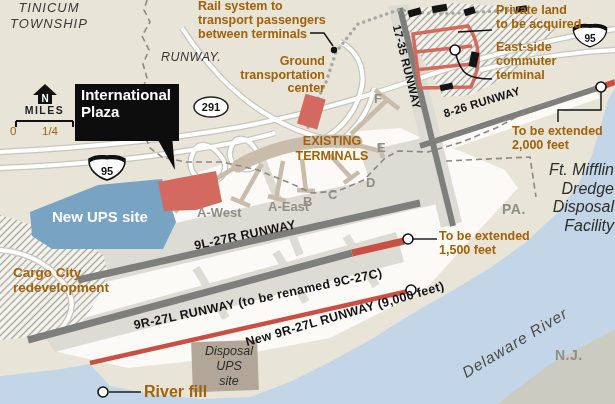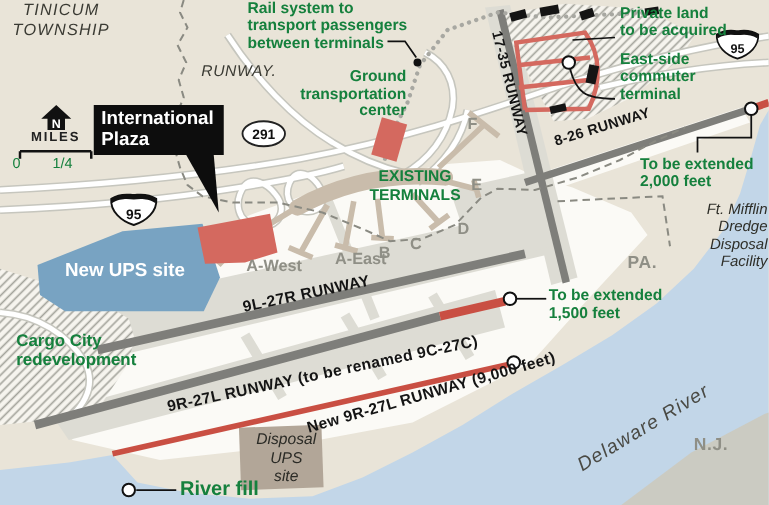--- a/index.html
+++ b/index.html
@@ -1,44 +1,44 @@
 <!DOCTYPE html>
 <html><head>
 <meta charset="utf-8">
 <style>
   * { margin:0; padding:0; box-sizing:border-box; }
   html,body { width:615px; height:404px; }
   body { position:relative; overflow:hidden; background:#e9e4d8;
          font-family:"Liberation Sans", sans-serif; }
   #mapsvg { position:absolute; left:0; top:0; }
-  .lbl { position:absolute; white-space:pre-line; color:#15803d; line-height:1.12; }
+  .lbl { position:absolute; white-space:pre-line; color:#a16207; line-height:1.12; }
   .b  { font-weight:bold; font-size:12.5px; }
   .it { font-style:italic; }
   .gray { color:#8f8f86; }
   
   .l-township { left:0; top:23; width:98px; text-align:center; font-size:13px; letter-spacing:1px; color:#3a3a33; line-height:1.25;}
   .l-phila    { left:161px; top:50px; font-size:12.5px; color:#3a3a33; letter-spacing:.5px;}
   .l-pa  { left:502px; top:202px; font-size:14px; font-weight:bold; letter-spacing:.5px;}
   .l-nj  { left:543px; top:348px; font-size:14px; font-weight:bold; letter-spacing:.5px;margin-left:12px;}
   .l-river { left:437px; top:334px; width:156px; text-align:center; font-size:15.5px;
              color:#4a4a44; letter-spacing:1px; transform:rotate(-31deg); }
-  .l-ftmifflin { left:539px; top:161px; width:75px; text-align:right; font-size:12px; line-height:1.16; color:#2e2e28;}
+  .l-ftmifflin { left:539px; top:161px; width:75px; text-align:right; font-size:16px; line-height:1.16; color:#2e2e28;}
   
   .l-rail   { left:198px; top:0; line-height:1.1;}
   .l-ground { left:225px; top:55px; width:100px; text-align:right; line-height:1.08;}
   .l-private{ left:496px; top:4px; line-height:1.1;}
   .l-eastside{ left:496px; top:41px; line-height:1.1;}
   .l-ext2000{ left:512px; top:124px; line-height:1.15;}
   .l-ext1500{ left:439px; top:229px; line-height:1.15;}
   .l-existing{ left:282px; top:134px; width:100px; text-align:center; font-size:12.5px; line-height:1.18;}
   .l-cargo  { left:13px; top:265px; font-size:13.5px; line-height:1.12;}
   .l-riverfill{ left:144px; top:383px; font-size:16px;}
   .l-newups { left:52px; top:209px; width:120px; color:#fff; font-size:15px;}
   .l-currentups{ left:198px; top:344px; width:62px; text-align:center; font-size:12.5px; line-height:1.18; color:#2b2b26;}
-  .callout { position:absolute; left:75px; top:84px; width:104px; height:40px; background:#0d0d0d;
+  .callout { position:absolute; left:75px; top:84px; width:104px; height:57px; background:#0d0d0d;
              color:#fff; font-weight:bold; font-size:15px; line-height:1.15; padding:2px 0 0 6px; white-space:pre-line;}
   
   .rwy { position:absolute; white-space:nowrap; font-weight:bold; color:#141414; letter-spacing:.3px; text-align:center;}
   .l-r1735 { left:352px; top:61px; width:110px; font-size:11.5px; transform:rotate(76deg);}
   .l-r826  { left:428px; top:96px; width:108px; font-size:11.5px; transform:rotate(-17deg);}
   .l-r9l   { left:175px; top:228px; width:140px; font-size:12.5px; transform:rotate(-12deg);}
   .l-r9r   { left:96px;  top:292px; width:324px; font-size:12.5px; transform:rotate(-12deg);}
   .l-rnew  { left:195px; top:307px; width:300px; font-size:12.5px; transform:rotate(-16deg);}
   
   .tl { position:absolute; font-weight:bold; font-size:13px; color:#8f8f86;}

